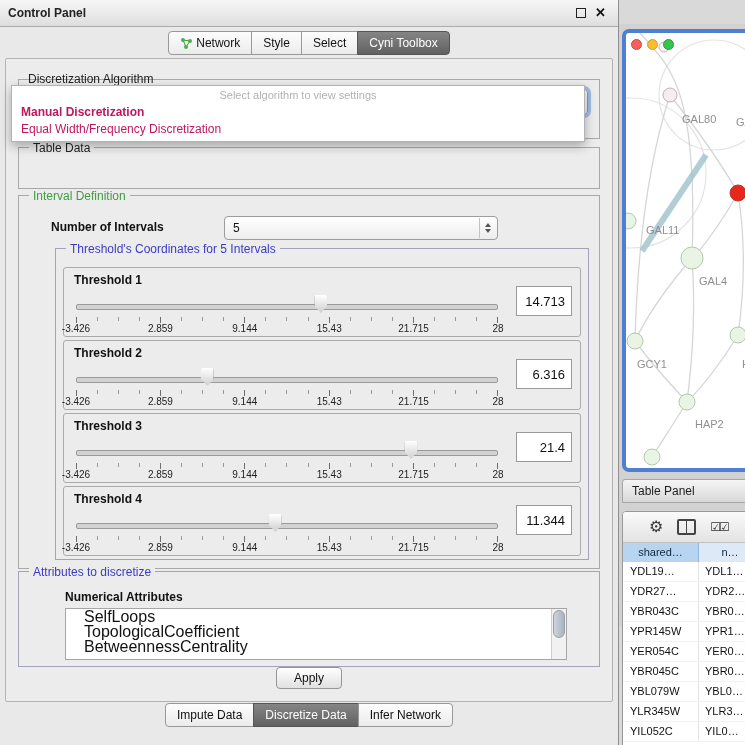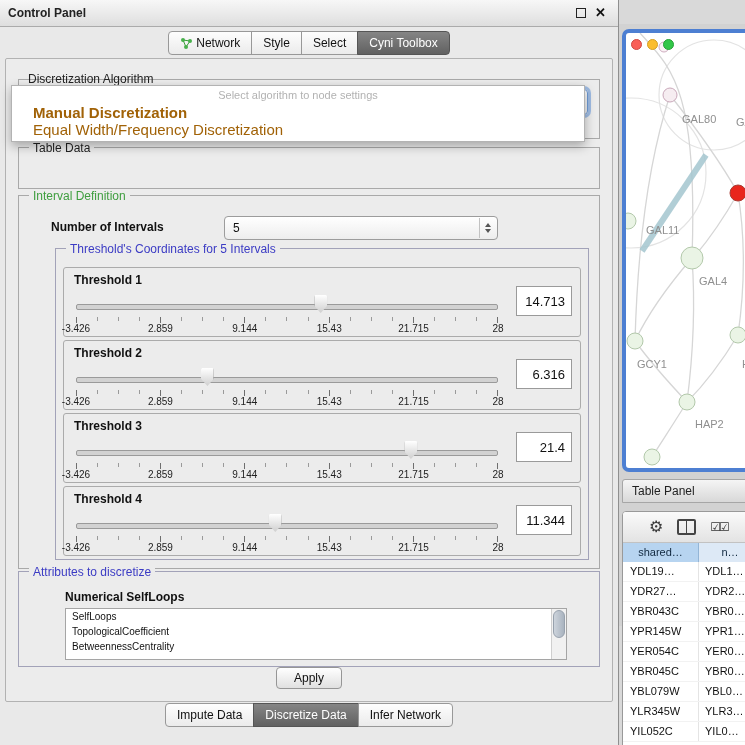--- a/index.html
+++ b/index.html
@@ -34,21 +34,21 @@
   .stepper{position:absolute;right:1px;top:1px;bottom:1px;width:16px;border-left:1px solid #c2c2c2;
     display:flex;flex-direction:column;align-items:center;justify-content:center;gap:2px;}
   .stepper i{display:block;width:0;height:0;border-left:3.5px solid transparent;border-right:3.5px solid transparent;}
   .stepper .up{border-bottom:4px solid #555;}
   .stepper .dn{border-top:4px solid #555;}
   .algo-combo{left:22px;top:30px;width:558px;height:24px;z-index:1;
     border-color:#6f9cd8;box-shadow:0 0 0 3px rgba(108,157,221,.6);}
   .dropdown-overlay{position:absolute;left:5px;top:26px;width:572px;z-index:50;background:#fff;
     border:1px solid #b3b3b3;box-shadow:0 4px 10px rgba(0,0,0,.3);padding:1px 0 3px 0;}
   .dd-header{height:17px;line-height:17px;text-align:center;color:#b2b2b2;font-size:11px;}
-  .dd-item{height:17px;line-height:17px;padding-left:21px;font-size:15px;color:#a16207;}
+  .dd-item{height:17px;line-height:17px;padding-left:9px;font-size:12px;color:#be185d;}
   .dd-item.bold{font-weight:bold;}
   
   .td-group{left:12px;top:88px;width:580px;height:40px;}
   .td-combo{left:8px;top:9px;width:562px;}
   
   .interval-group{left:12px;top:136px;width:580px;height:372px;}
   .ni-label{position:absolute;left:32px;top:24px;font-size:12px;font-weight:bold;color:#111;}
   .ni-combo{left:205px;top:20px;width:272px;}
   .thr-group{left:36px;top:52px;width:532px;height:310px;border-color:#a2a2b8;}
   .thr-panel{position:absolute;left:7px;width:516px;height:68px;border:1px solid #ababab;border-radius:3px;}
@@ -71,21 +71,21 @@
   .rlabels span:nth-child(3){left:40%;}
   .rlabels span:nth-child(4){left:60%;}
   .rlabels span:nth-child(5){left:80%;}
   .rlabels span:nth-child(6){left:100%;}
   .valbox{position:absolute;right:8px;top:18px;width:56px;height:30px;background:#fff;border:1px solid #9a9a9a;
     font-size:13px;color:#111;text-align:right;line-height:30px;padding-right:6px;box-sizing:border-box;}
   
   .attr-group{left:12px;top:512px;width:580px;height:94px;border-color:#a2a2b8;}
   .attr-title{position:absolute;left:46px;top:18px;font-size:12px;font-weight:bold;color:#111;}
   .listbox{position:absolute;left:46px;top:36px;width:500px;height:50px;background:#fff;border:1px solid #a5a5a5;overflow:hidden;}
-  .list-item{height:15px;line-height:15px;font-size:10px;color:#111;padding-left:6px;}
+  .list-item{height:15px;line-height:15px;font-size:16px;color:#111;padding-left:18px;}
   .vscroll{position:absolute;right:0;top:0;bottom:0;width:14px;background:#f1f1f1;border-left:1px solid #cfcfcf;}
   .vthumb{margin:1px;height:26px;background:linear-gradient(90deg,#cdd4dc,#a9b3bf);border:1px solid #97a1ad;border-radius:6px;}
   .apply{position:absolute;left:50%;top:608px;transform:translateX(-50%);width:66px;height:22px;
     border:1px solid #969696;border-radius:4px;background:linear-gradient(#ffffff,#e0e0e0);
     font-size:12px;font-family:inherit;color:#111;}
   
   .right-region{position:absolute;left:619px;top:0;width:126px;height:602px;background:#d2d2d2;margin-top:24px;}
   .network-window{position:absolute;left:3px;top:5px;width:140px;height:443px;box-sizing:border-box;
     border:4px solid #4d7fd2;border-radius:7px;background:#fff;overflow:hidden;}
   .lights{position:absolute;left:5px;top:6px;display:flex;gap:5px;z-index:3;}
@@ -158,21 +158,21 @@
       <div class="groupbox algo-group"></div>
       <span class="algo-label">Discretization Algorithm</span>
       <div class="combobox algo-combo">
         <span class="stepper">
             <i class="up"></i>
             <i class="dn"></i>
           </span>
       </div>
 
       <div class="dropdown-overlay">
-        <div class="dd-header">Select algorithm to node settings</div>
+        <div class="dd-header">Select algorithm to view settings</div>
         <div class="dd-item bold">Manual Discretization</div>
         <div class="dd-item">Equal Width/Frequency Discretization</div>
       </div>
 
       <div class="groupbox td-group">
         <span class="gb-label">Table Data</span>
       </div>
 
       <div class="groupbox interval-group">
         <span class="gb-label green">Interval Definition</span>
@@ -257,21 +257,21 @@
                   <span>28</span>
               </div>
             </div>
             <div class="valbox">11.344</div>
           </div>
         </div>
       </div>
 
       <div class="groupbox attr-group">
         <span class="gb-label blue">Attributes to discretize</span>
-        <span class="attr-title">Numerical SelfLoops</span>
+        <span class="attr-title">Numerical Attributes</span>
         <div class="listbox">
           <div class="list-item">SelfLoops</div>
           <div class="list-item">TopologicalCoefficient</div>
           <div class="list-item">BetweennessCentrality</div>
           <div class="vscroll">
               <div class="vthumb"></div>
             </div>
         </div>
       </div>
 

